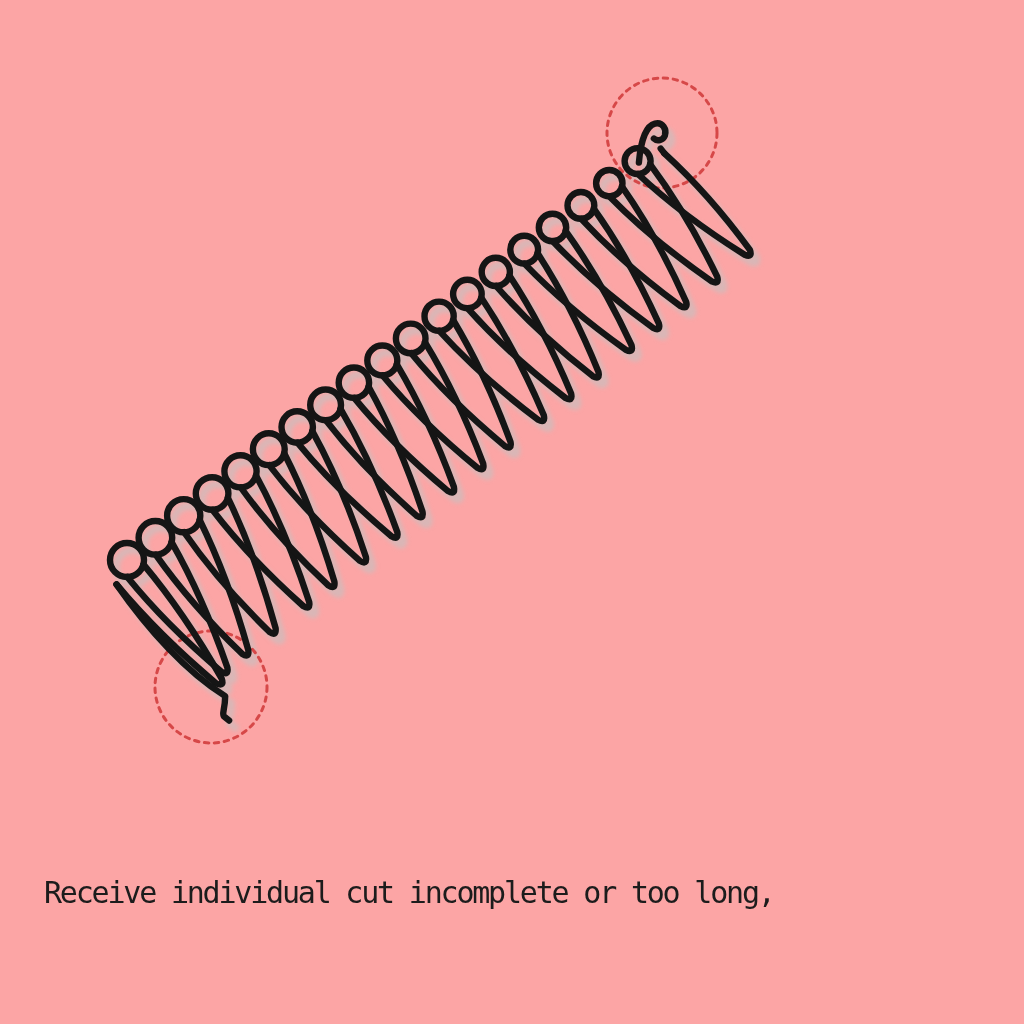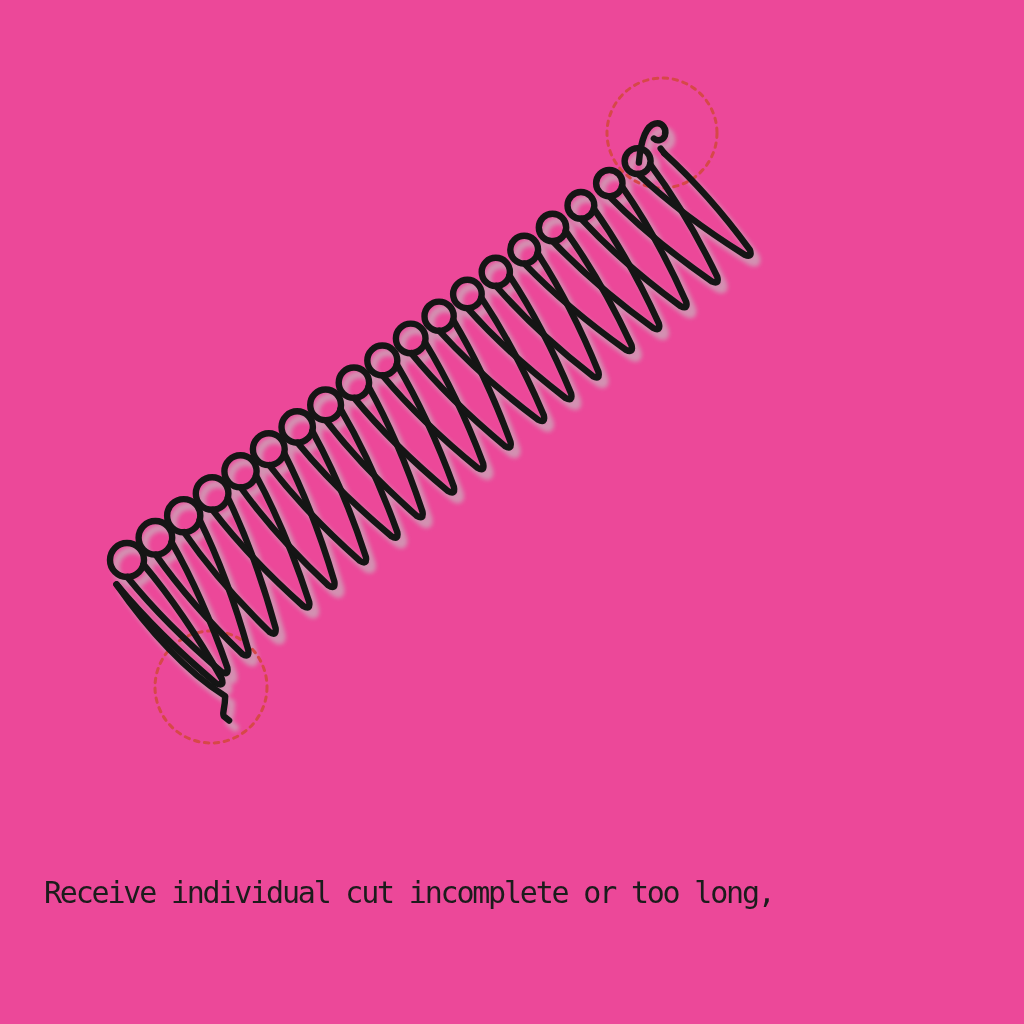--- a/index.html
+++ b/index.html
@@ -1,20 +1,20 @@
 <!DOCTYPE html>
 <html><head>
 <meta charset="utf-8">
 <style>
   html, body { margin: 0; padding: 0; background: #ffffff; }
   #stage {
     position: relative;
     width: 1024px;
     height: 1024px;
-    background: #ec4899;
+    background: #fca5a5;
     overflow: hidden;
     font-family: "DejaVu Sans Mono", "Liberation Mono", monospace;
   }
   #comb-svg {
     position: absolute;
     left: 0; top: 0;
     width: 1024px; height: 1024px;
     display: block;
   }
   #caption {

